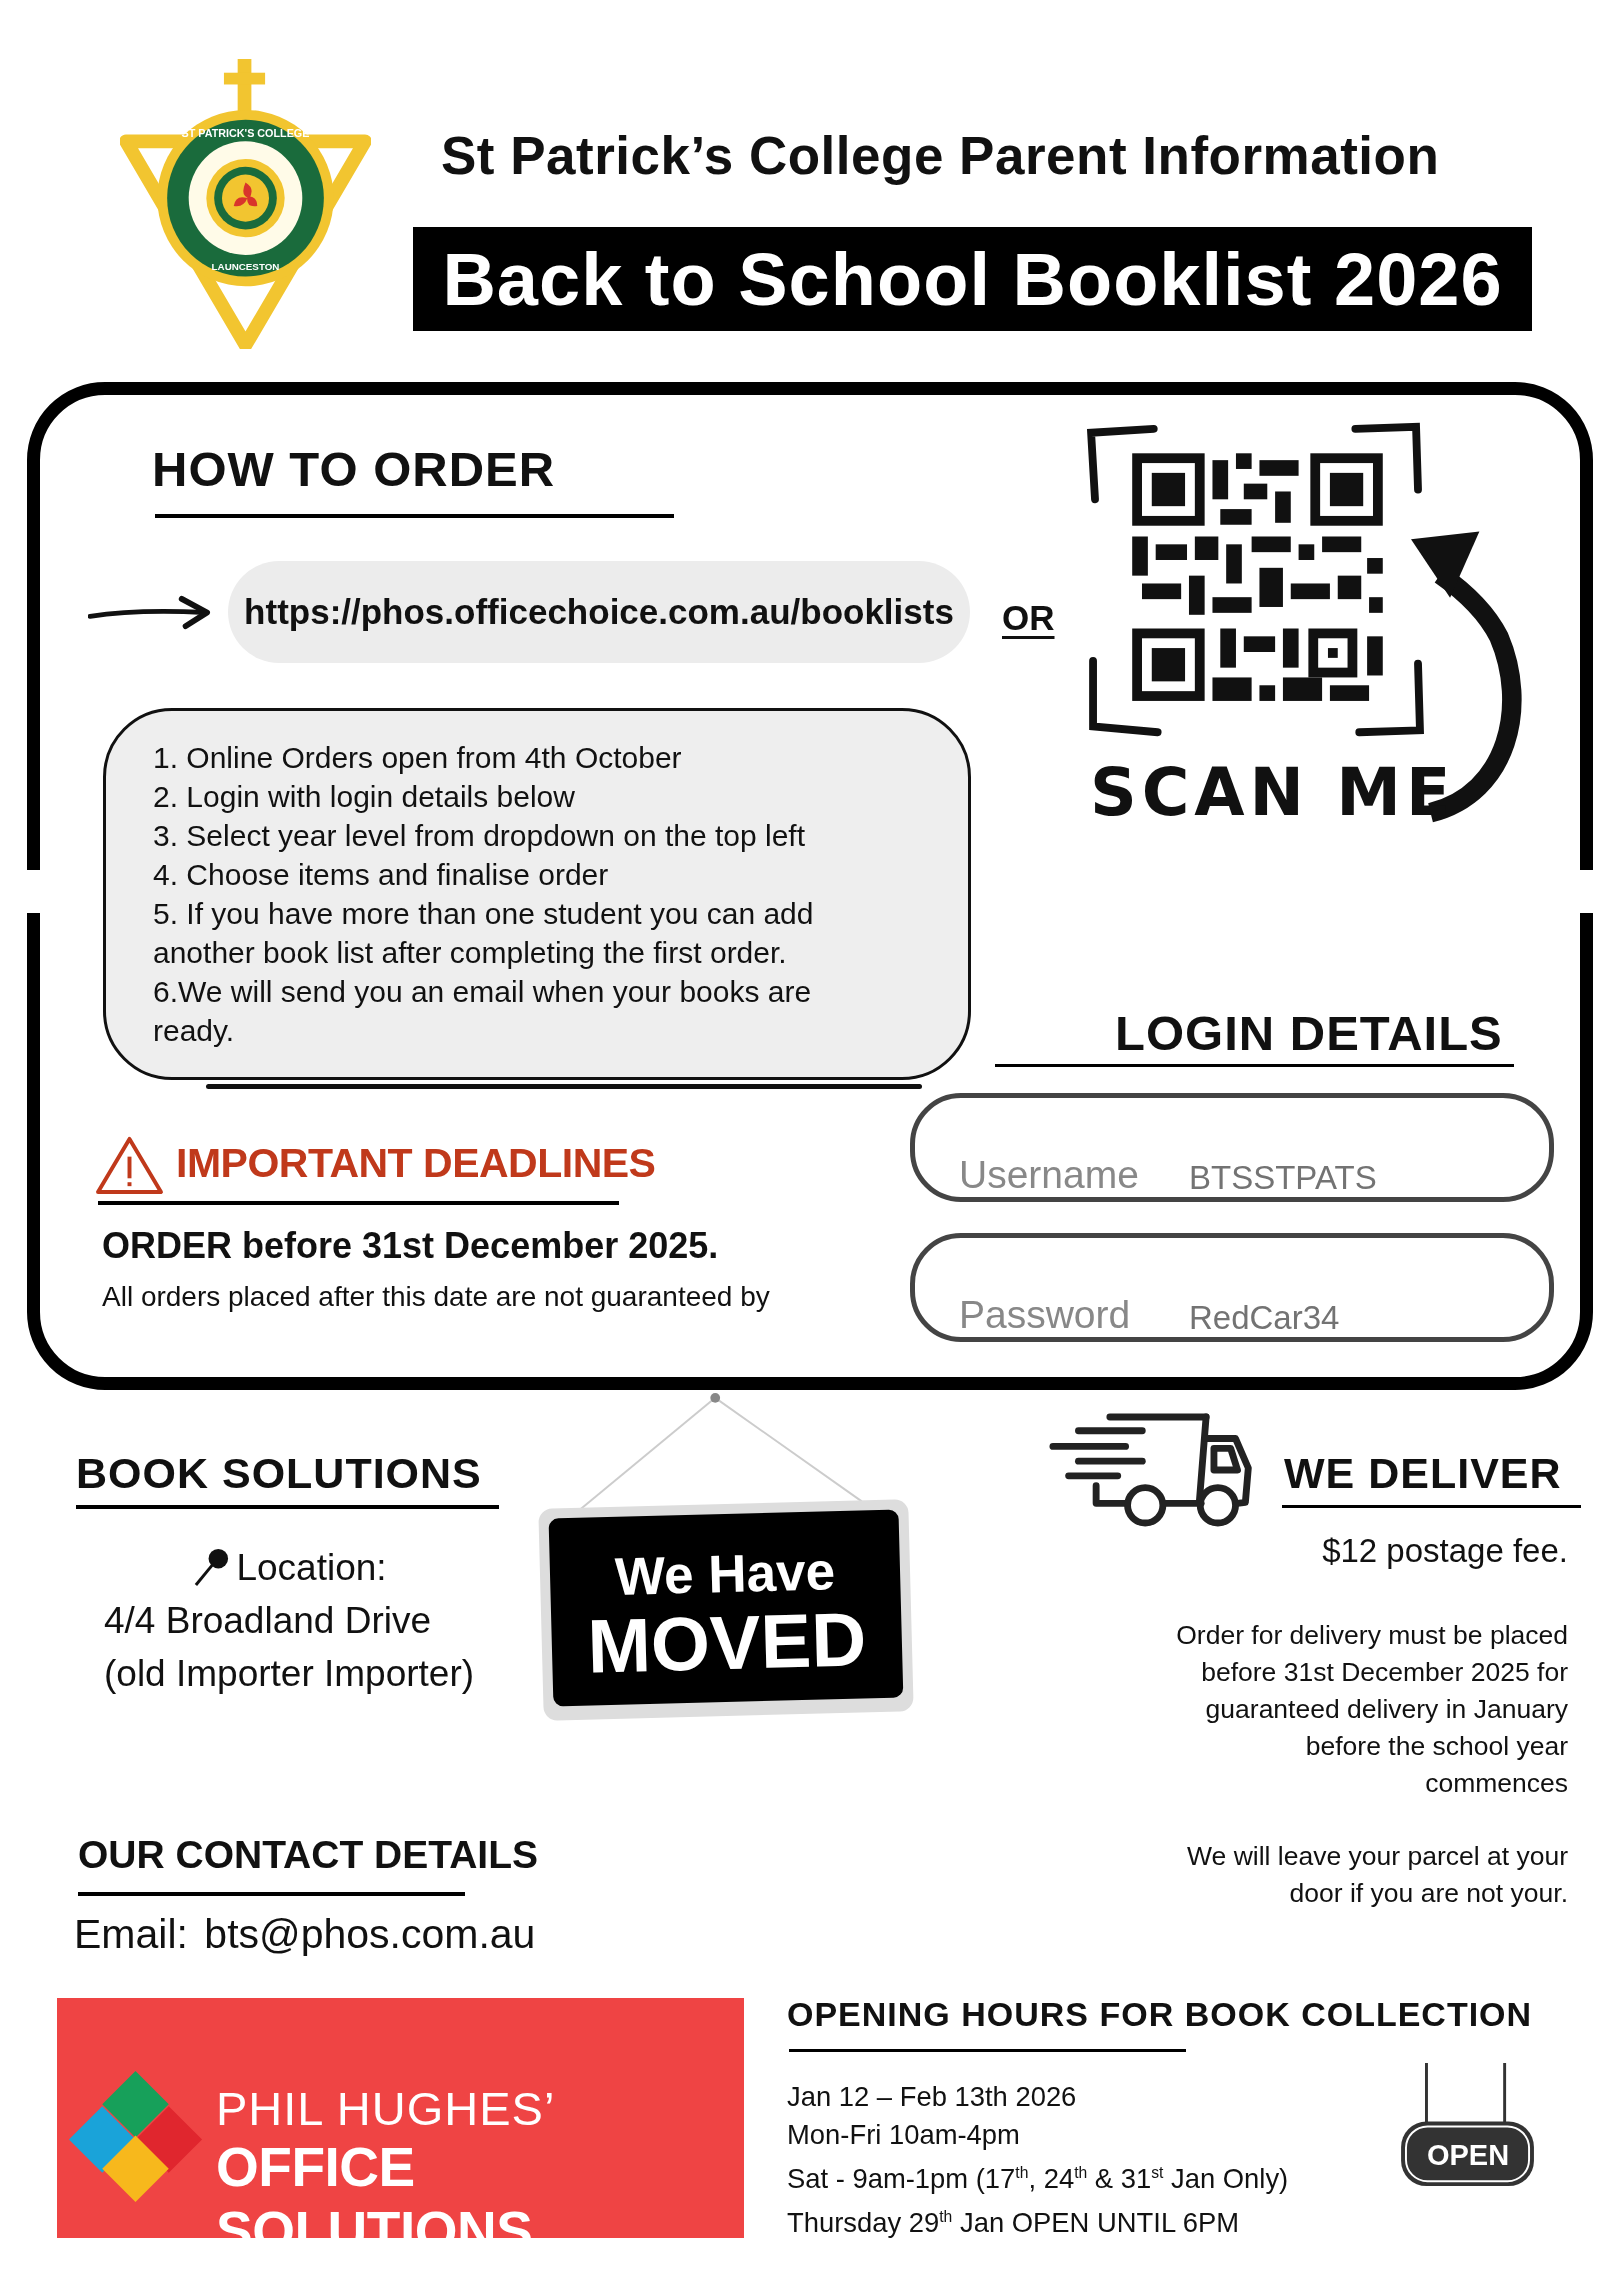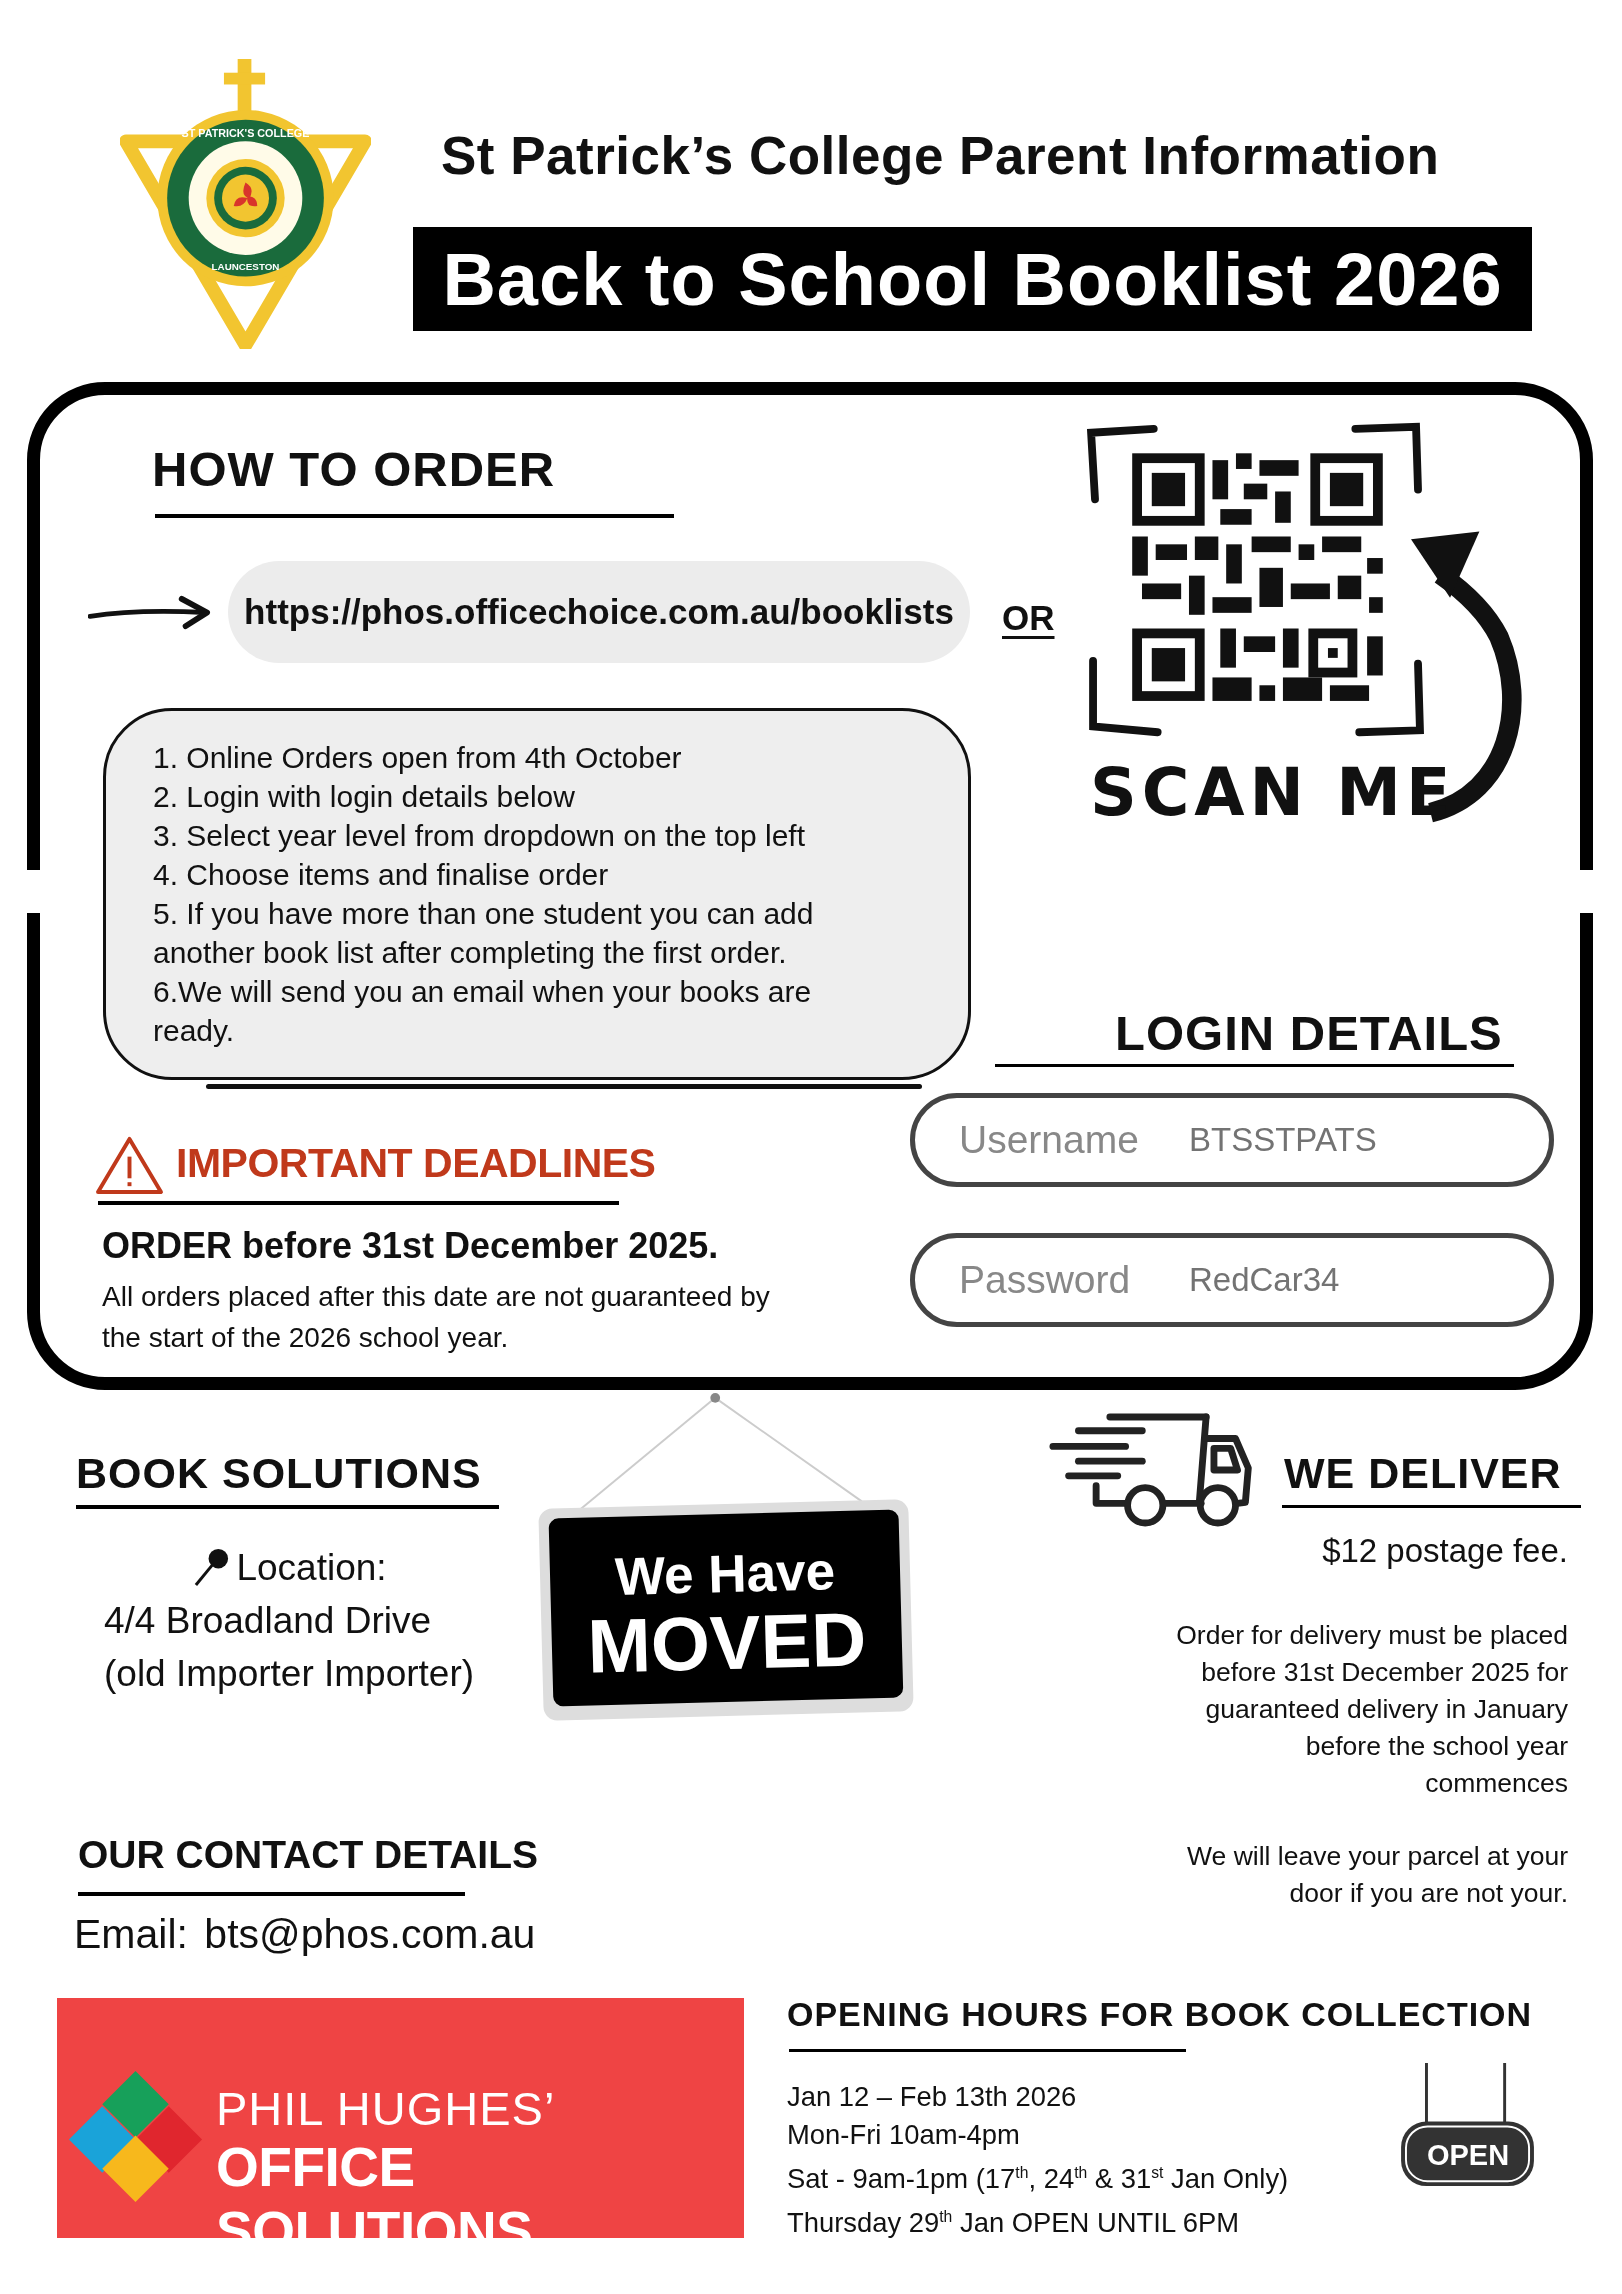--- a/index.html
+++ b/index.html
@@ -13,21 +13,21 @@
   .section-h { font-weight:bold; white-space:nowrap; }
   .uline { height:3.9px; background:#000; }
   .howto { left:152px; top:441px; font-size:49px; letter-spacing:1px; }
   .url-pill { left:228px; top:561px; width:742px; height:102px; border-radius:51px; background:#ececec; display:flex; align-items:center; justify-content:center; font-size:35px; font-weight:bold; white-space:nowrap; }
   .or { left:1002px; top:598px; font-size:35px; font-weight:bold; text-decoration:underline; text-underline-offset:5.9px; }
   .steps { left:103px; top:708px; width:868px; height:372px; border:3.9px solid #111; border-radius:69px; background:#eeeeee; box-sizing:border-box; padding:27.4px 47px; font-size:30px; line-height:39px; }
   .steps div { white-space:nowrap; }
   .steps-shadow { left:206px; top:1084px; width:716px; height:4.9px; background:#111; border-radius:2.9px; }
   .scan { left:1090px; top:755px; font-size:65px; letter-spacing:4.9px; font-family:"DejaVu Sans", sans-serif; font-weight:bold; white-space:nowrap; }
   .login-h { left:1115px; top:1005px; font-size:49px; letter-spacing:1px; }
-  .pill { width:644px; height:94px; border:5.9px solid #444; border-radius:51px; box-sizing:border-box; display:flex; align-items:center; }
+  .pill { width:644px; height:109px; border:5.9px solid #444; border-radius:51px; box-sizing:border-box; display:flex; align-items:flex-end; }
   .pill .lbl { color:#888; font-size:39px; margin-left:44px; width:230px; }
   .pill .val { font-size:33px; color:#737373; }
   .deadline-h { left:176px; top:1140px; font-size:41px; color:#c0391b; letter-spacing:-0.5px; }
   .order-b { left:102px; top:1225px; font-size:36px; font-weight:bold; white-space:nowrap; }
   .order-s { left:102px; top:1276px; font-size:28px; line-height:41px; }
   .bc-h { left:76px; top:1449px; font-size:43px; letter-spacing:1px; }
   .bc-text { left:104px; top:1541px; font-size:37px; line-height:53px; }
   .moved { left:541px; top:1504px; width:370px; height:212px; background:#ddd; border-radius:13.7px; transform:rotate(-1.5deg); }
   .moved-inner { position:absolute; left:9.8px; top:9.8px; right:9.8px; bottom:13.7px; background:#000; border-radius:9.8px; color:#fff; text-align:center; font-weight:bold; }
   .moved-inner .l1 { font-size:53px; margin-top:29px; }
@@ -171,21 +171,20 @@
 <svg class="abs" style="left:94px;top:1135px" width="71" height="61" viewBox="0 0 72 62">
   <polygon points="36,4 68,58 4,58" fill="none" stroke="#c0391b" stroke-width="4" stroke-linejoin="round"></polygon>
   <rect x="34" y="22" width="4" height="22" fill="#c0391b"></rect>
   <rect x="34" y="48" width="4" height="4" fill="#c0391b"></rect>
 </svg>
 <div class="abs section-h deadline-h">IMPORTANT DEADLINES</div>
 <div class="abs uline" style="left:98px;top:1201px;width:521px;"></div>
 <div class="abs order-b">ORDER before 31st December 2025.</div>
 <div class="abs order-s">
   <div>All orders placed after this date are not guaranteed by</div>
-  <div>the start of the 2026 school year.</div>
 </div>
 
 <div class="abs section-h bc-h">BOOK SOLUTIONS</div>
 <div class="abs uline" style="left:76px;top:1505px;width:423px;"></div>
 <div class="abs bc-text">
   <div style="display:flex;align-items:center;justify-content:center;">
     <svg width="39" height="39" style="margin-right:5.9px;" viewBox="0 0 40 40">
         <circle cx="27" cy="11" r="10" fill="#111"></circle>
         <line x1="22" y1="16" x2="4" y2="38" stroke="#111" stroke-width="3"></line>
       </svg>

